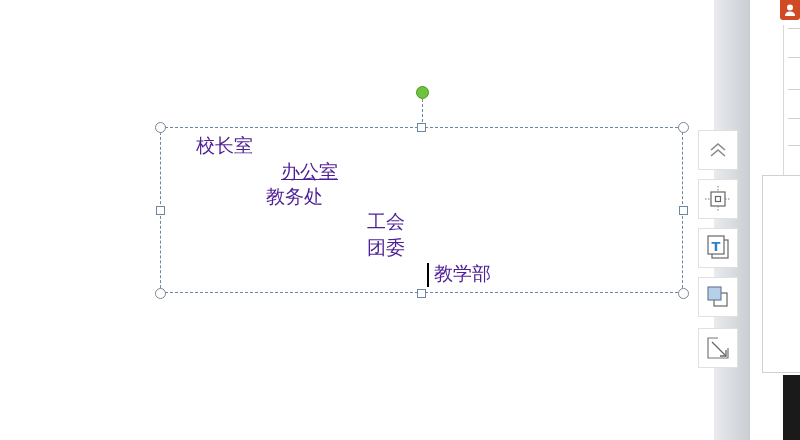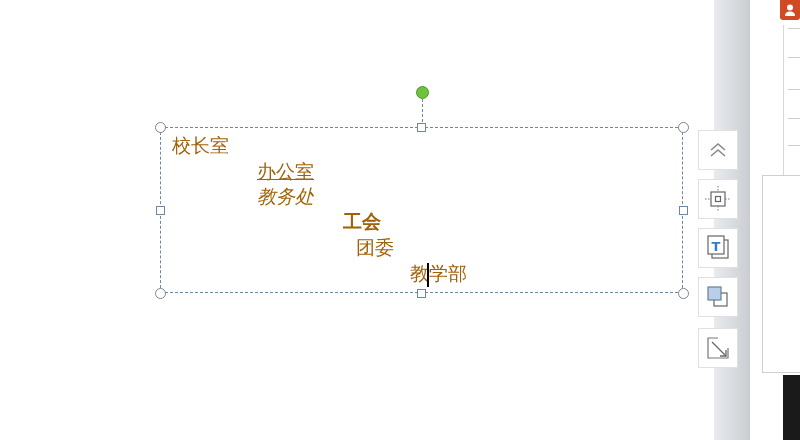--- a/index.html
+++ b/index.html
@@ -1,19 +1,19 @@
 <!DOCTYPE html>
 <html><head>
 <meta charset="utf-8">
 <style>
   html, body { margin:0; padding:0; }
   body { width:800px; height:440px; position:relative; overflow:hidden; background:#ffffff; font-family:"DejaVu Sans", sans-serif; }
   .canvas { position:absolute; left:0; top:0; width:714px; height:440px; background:#ffffff; }
   .textbox { position:absolute; left:160px; top:127px; width:523px; height:166px; border:1.5px dashed #6d87a3; box-sizing:border-box; }
-  .line { position:absolute; font-size:19px; color:#a16207; white-space:nowrap; line-height:24px; }
+  .line { position:absolute; font-size:19px; color:#4c1d95; white-space:nowrap; line-height:24px;margin-left:24px; }
   .handle-c { position:absolute; width:11px; height:11px; border:1.5px solid #7d8590; border-radius:50%; background:#fff; box-sizing:border-box; }
   .handle-s { position:absolute; width:9px; height:9px; border:1.5px solid #6d87a3; background:#fff; box-sizing:border-box; }
   .rot-handle { position:absolute; left:416px; top:86px; width:13px; height:13px; border-radius:50%; background:#6fc23b; border:1px solid #4a9a22; box-sizing:border-box; }
   .rot-line { position:absolute; left:421.5px; top:99px; width:0; height:28px; border-left:1.5px dashed #6d87a3; }
   .caret { position:absolute; left:427px; top:263px; width:2px; height:24px; background:#000; }
   .toolbar { position:absolute; left:698px; top:130px; width:40px; }
   .tb-btn { position:absolute; left:0; width:40px; height:40px; background:#fff; border:1px solid #e0e0e0; box-sizing:border-box; display:flex; align-items:center; justify-content:center; }
   .scroll-strip { position:absolute; left:714px; top:0; width:36px; height:440px; background:linear-gradient(to right,#e9ebee,#c9cdd2); border-right:1px solid #9ea3a8; }
   .rpanel { position:absolute; left:750px; top:0; width:50px; height:440px; background:#ffffff; }
   .rp-box { position:absolute; left:762px; top:175px; width:38px; height:198px; border:1px solid #d0d0d0; background:#fff; box-sizing:border-box; border-right:none; }
@@ -26,23 +26,23 @@
 <body>
 
 <div class="canvas">
   <div class="rot-line"></div>
   <div class="rot-handle"></div>
 
   <div class="textbox"></div>
 
   <div class="line" style="left:172px;top:133px;">校长室</div>
   <div class="line" style="left:257px;top:159px;text-decoration:underline;">办公室</div>
-  <div class="line" style="left:257px;top:184px;font-style:italic;">教务处</div>
-  <div class="line" style="left:343px;top:209px;font-weight:bold;">工会</div>
-  <div class="line" style="left:356px;top:235px;">团委</div>
+  <div class="line" style="left:242px;top:184px;">教务处</div>
+  <div class="line" style="left:343px;top:209px;">工会</div>
+  <div class="line" style="left:343px;top:235px;">团委</div>
   <div class="line" style="left:410px;top:261px;">教学部</div>
   <div class="caret"></div>
 
   <div class="handle-c" style="left:155px;top:122px;"></div>
   <div class="handle-s" style="left:417px;top:123px;"></div>
   <div class="handle-c" style="left:678px;top:122px;"></div>
   <div class="handle-s" style="left:156px;top:206px;"></div>
   <div class="handle-s" style="left:679px;top:206px;"></div>
   <div class="handle-c" style="left:155px;top:288px;"></div>
   <div class="handle-s" style="left:417px;top:289px;"></div>

